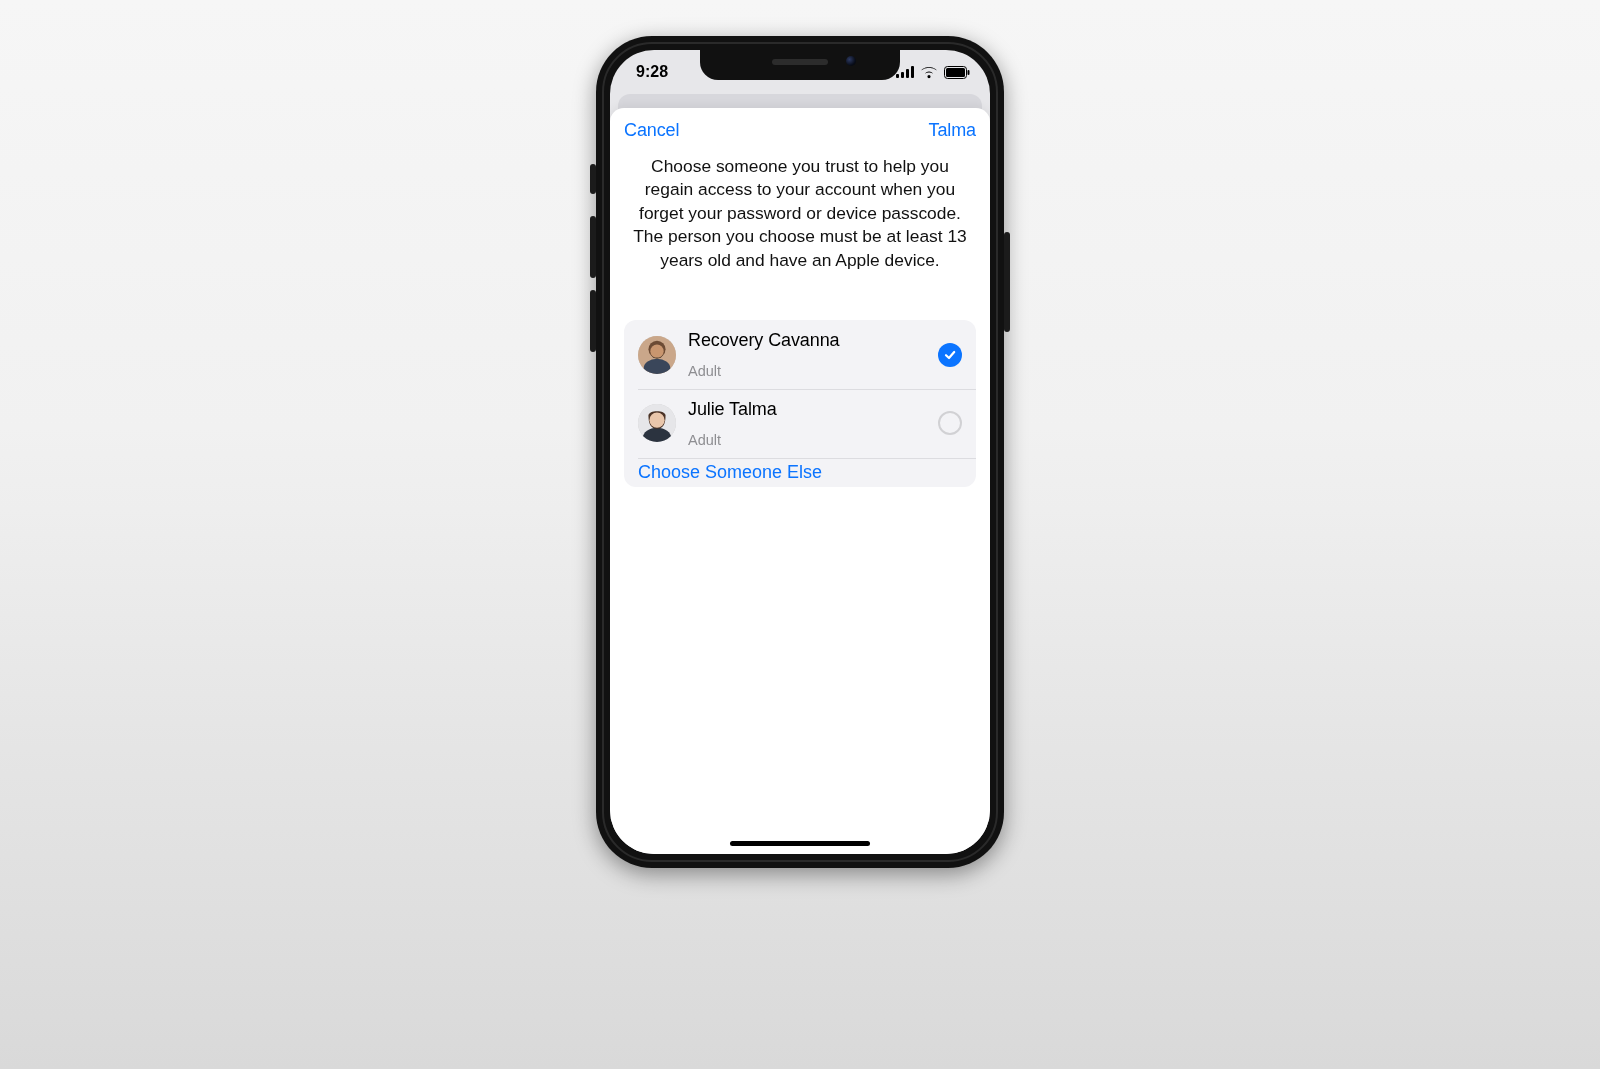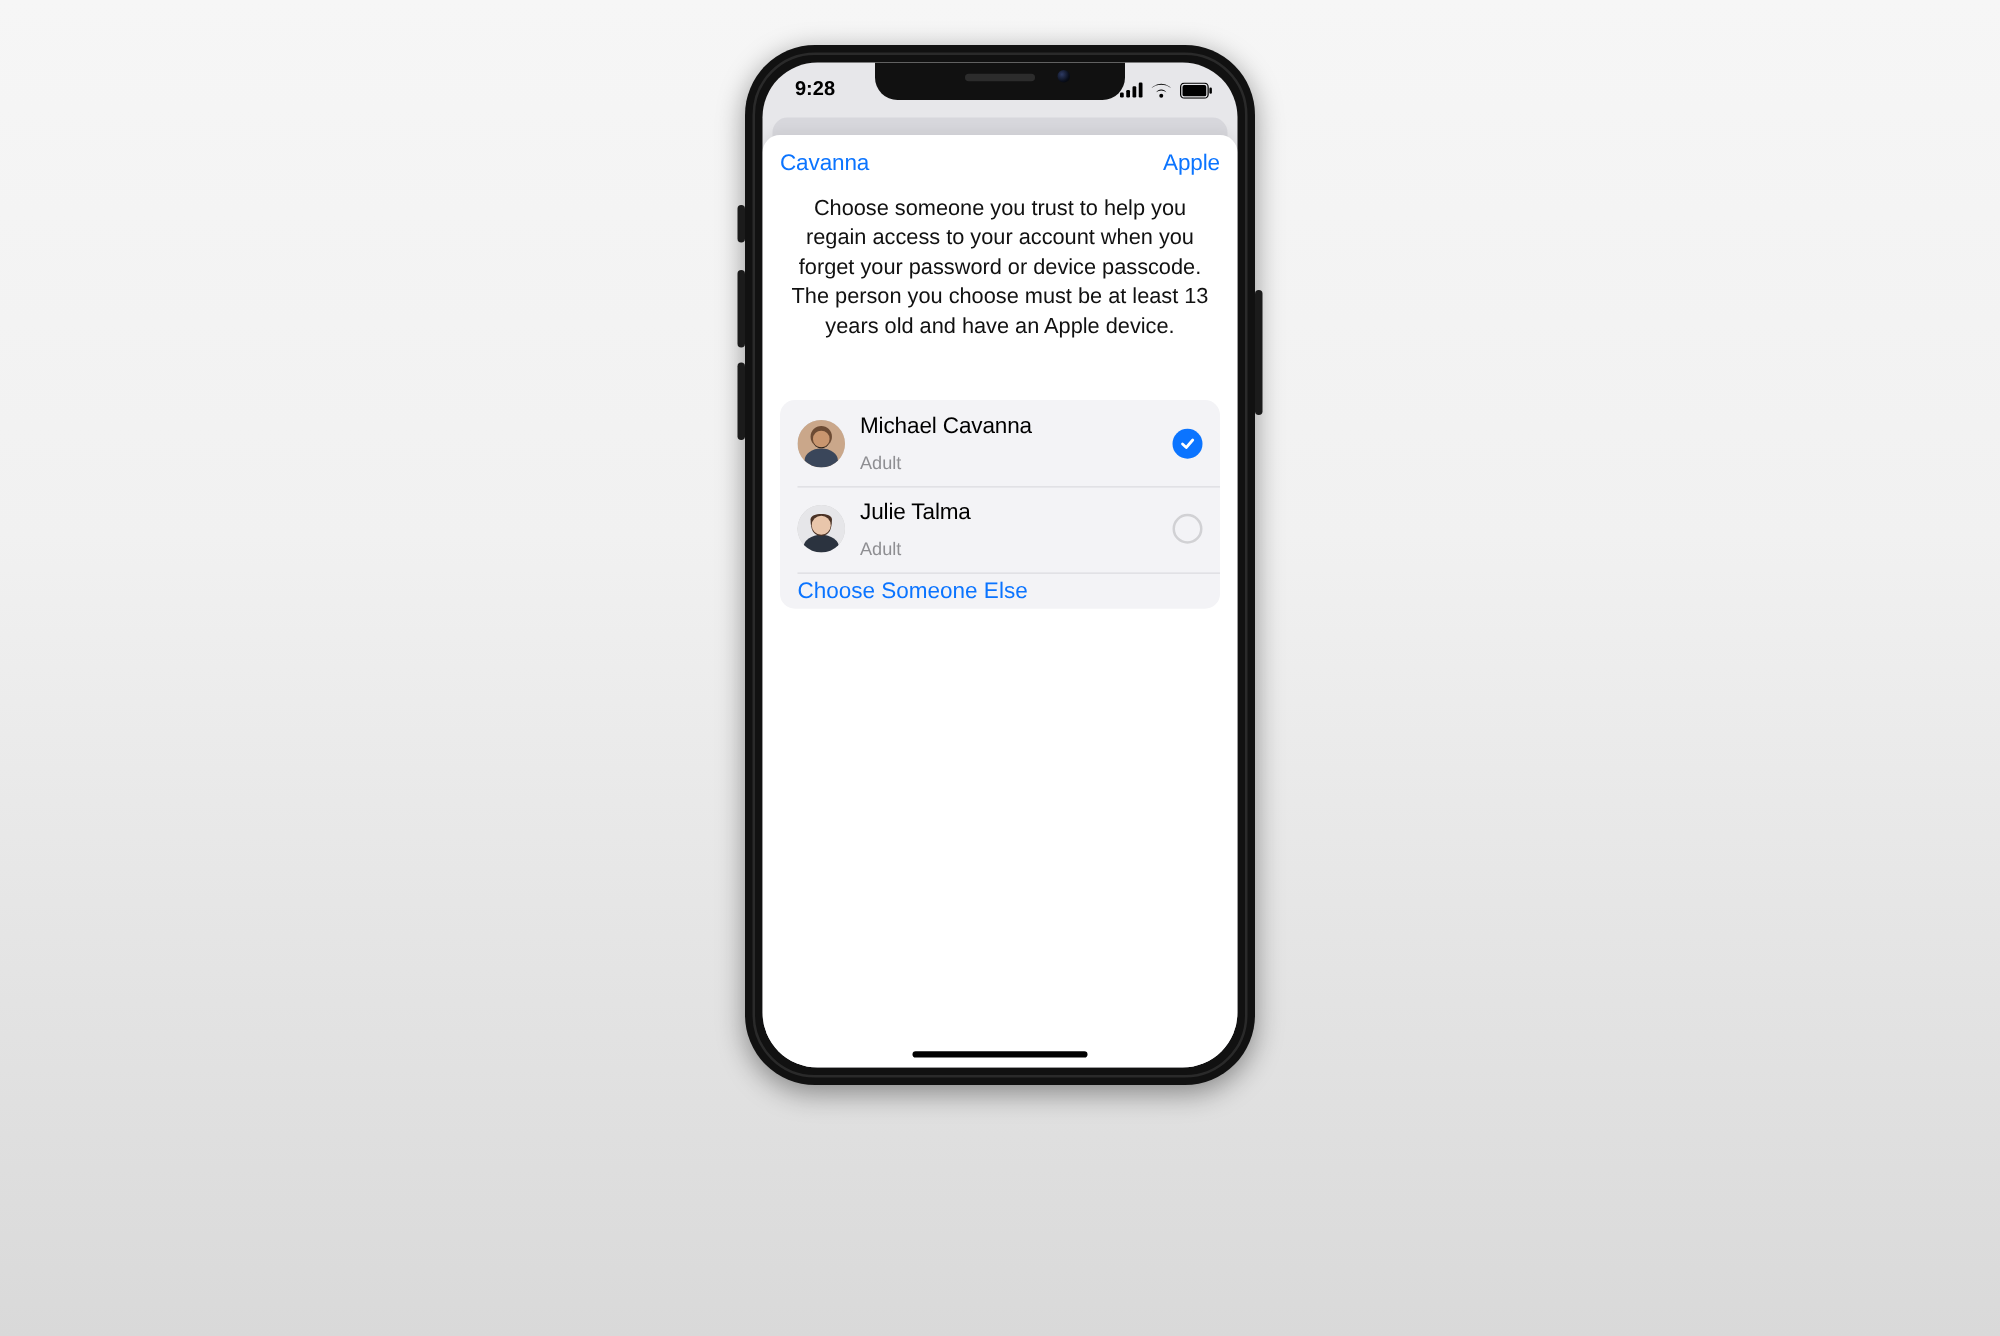--- a/index.html
+++ b/index.html
@@ -325,41 +325,41 @@
             </svg>
           </span>
         </div>
       </div>
 
       <div class="sheet-backdrop"></div>
 
       <div class="sheet">
 
         <div class="navbar">
-          <span class="nav-link">Cavanna</span>
-          <span class="nav-link">Apple</span>
+          <span class="nav-link">Cancel</span>
+          <span class="nav-link">Talma</span>
         </div>
 
         <div class="content">
           <p class="desc">Choose someone you trust to help you regain access to your account when you forget your password or device passcode. The person you choose must be at least 13 years old and have an Apple device.</p>
 
           <div class="card">
 
             <div class="row">
               <div class="avatar">
                 <svg viewBox="0 0 40 40">
                   <rect width="40" height="40" fill="#caa78a"></rect>
                   <circle cx="20" cy="14" r="9" fill="#6c4b34"></circle>
                   <ellipse cx="20" cy="34" rx="14" ry="10" fill="#3a465a"></ellipse>
                   <circle cx="20" cy="16" r="7" fill="#c9966f"></circle>
                   <path d="M14 20c2 4 10 4 12 0-1 5-11 5-12 0Z" fill="#2a1e16"></path>
                 </svg>
               </div>
               <div class="row-text">
-                <div class="row-name">Michael Cavanna</div>
+                <div class="row-name">Recovery Cavanna</div>
                 <div class="row-sub">Adult</div>
               </div>
               <div class="radio checked">
                 <svg width="14" height="14" viewBox="0 0 14 14">
                   <path d="M3 7.2 6 10l5.2-6" fill="none" stroke="#fff" stroke-width="2.2" stroke-linecap="round" stroke-linejoin="round"></path>
                 </svg>
               </div>
             </div>
 
             <div class="row">

